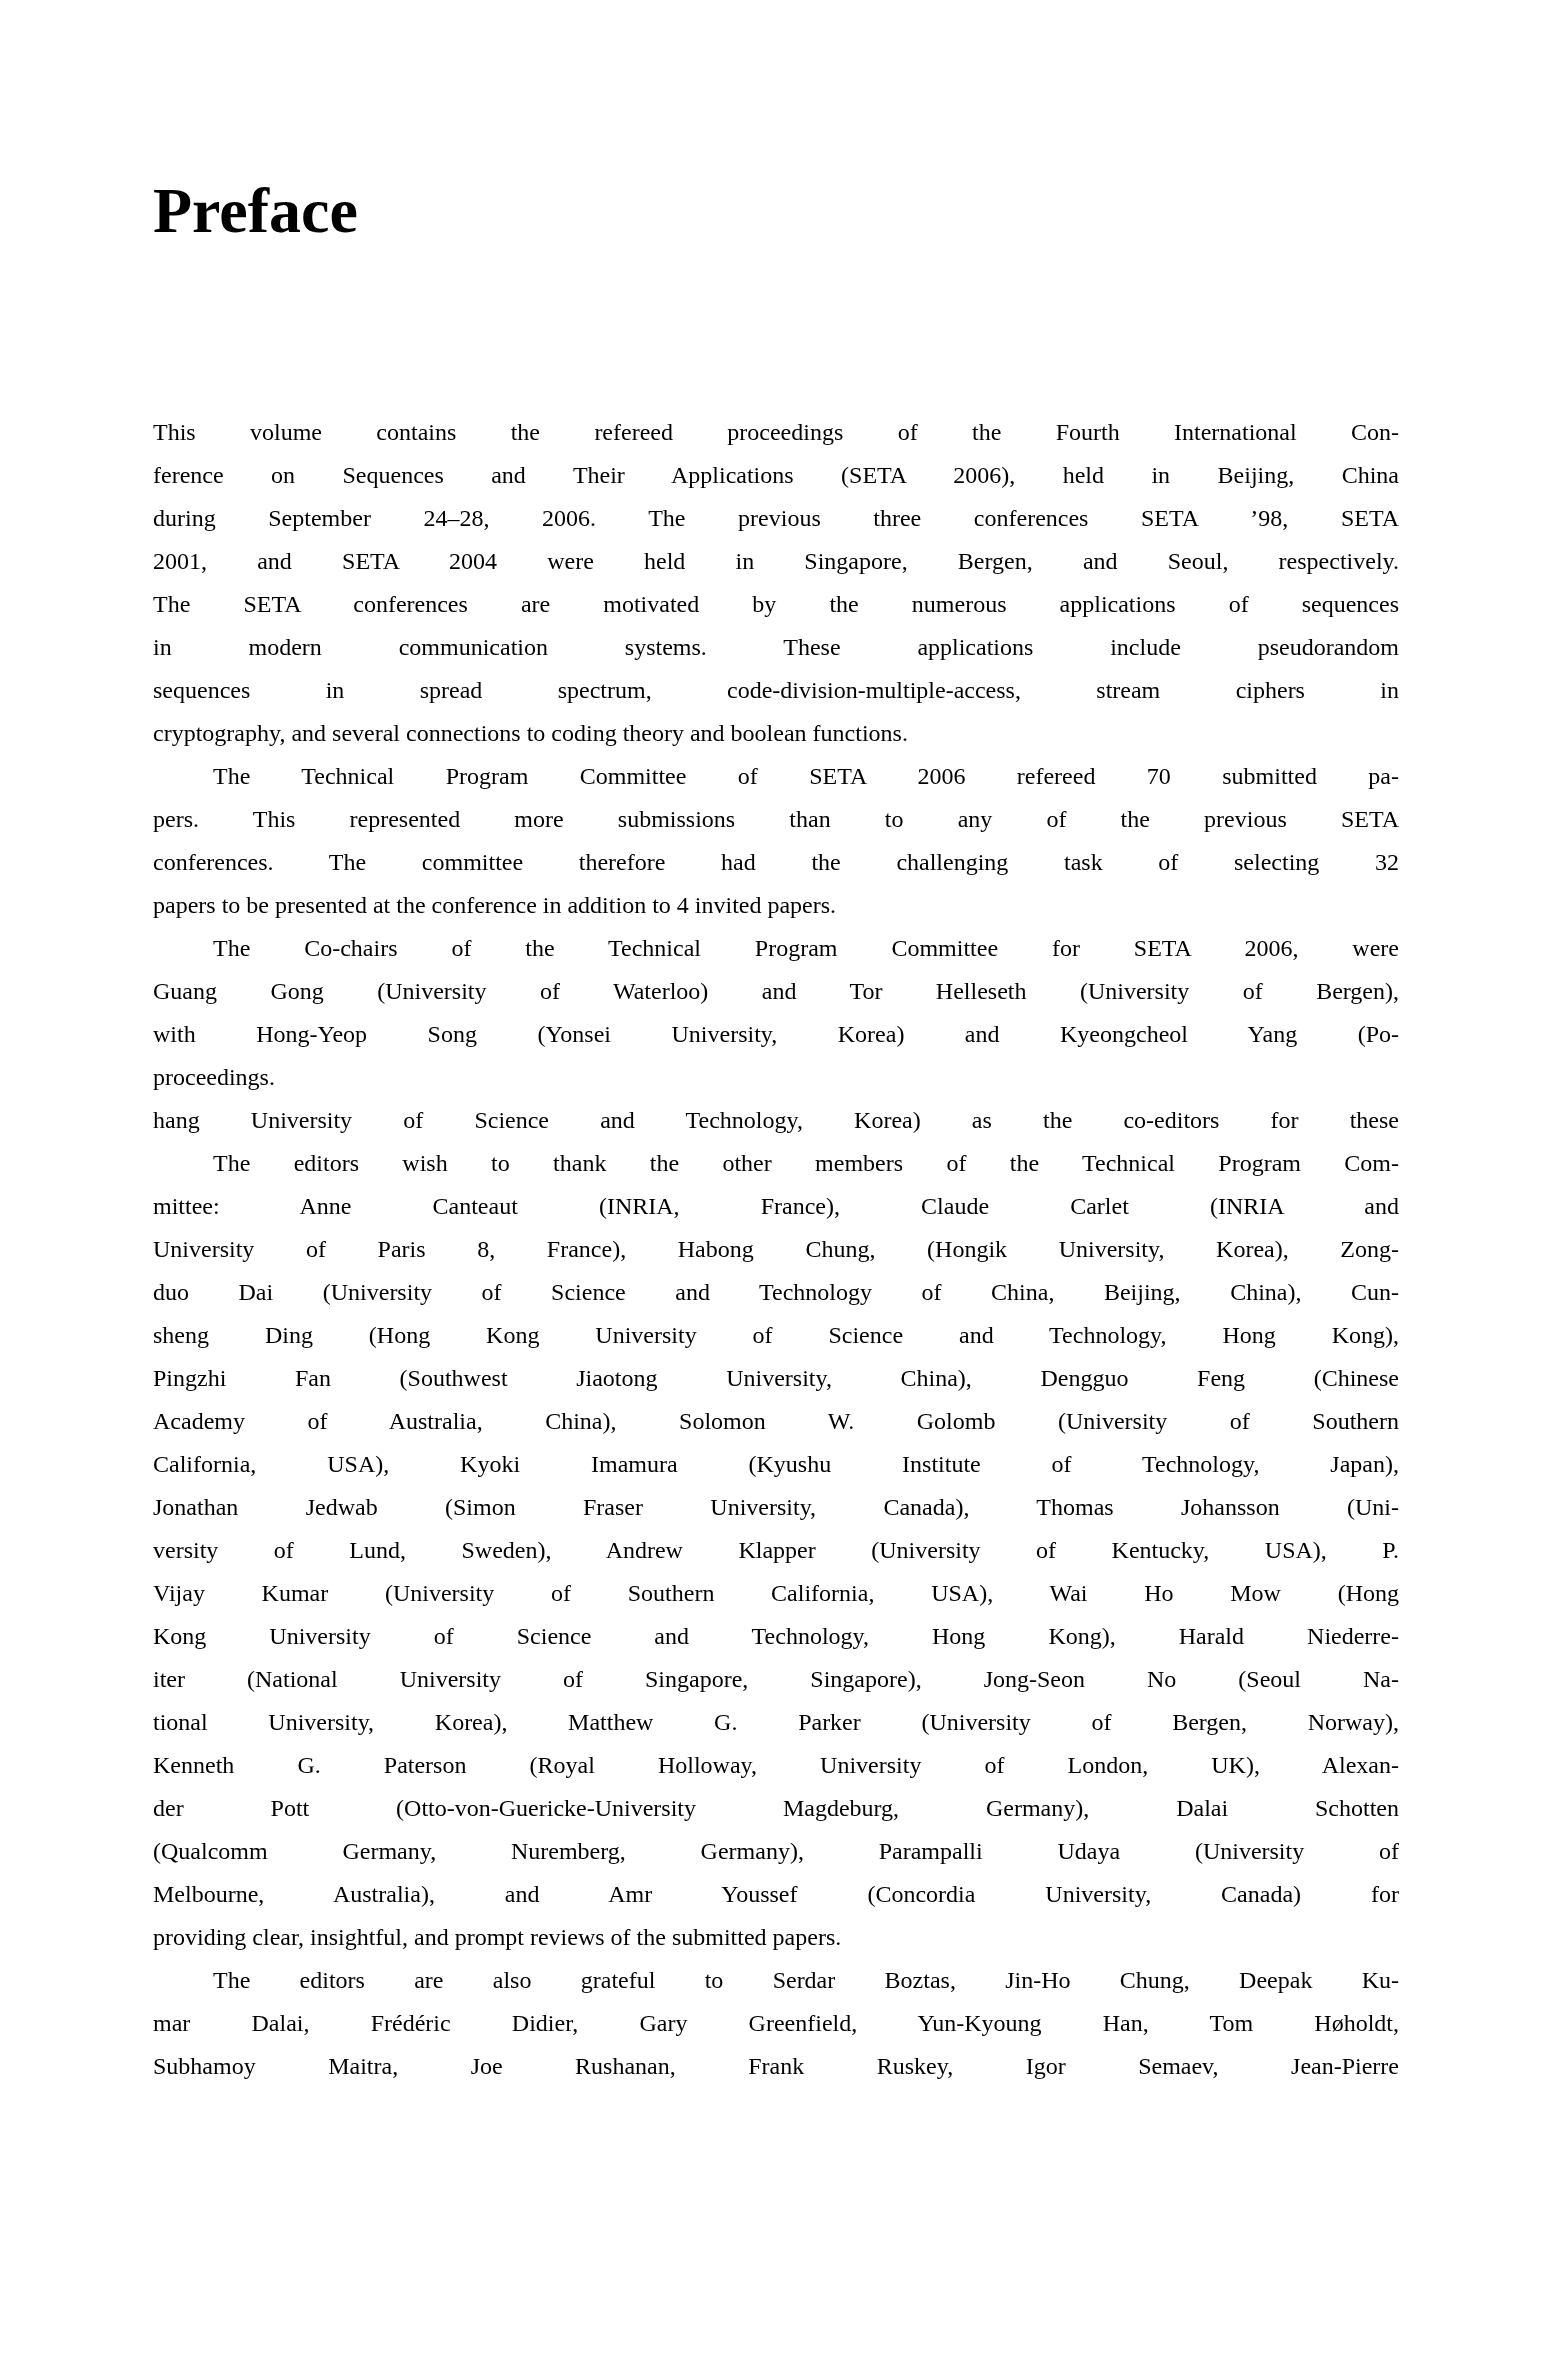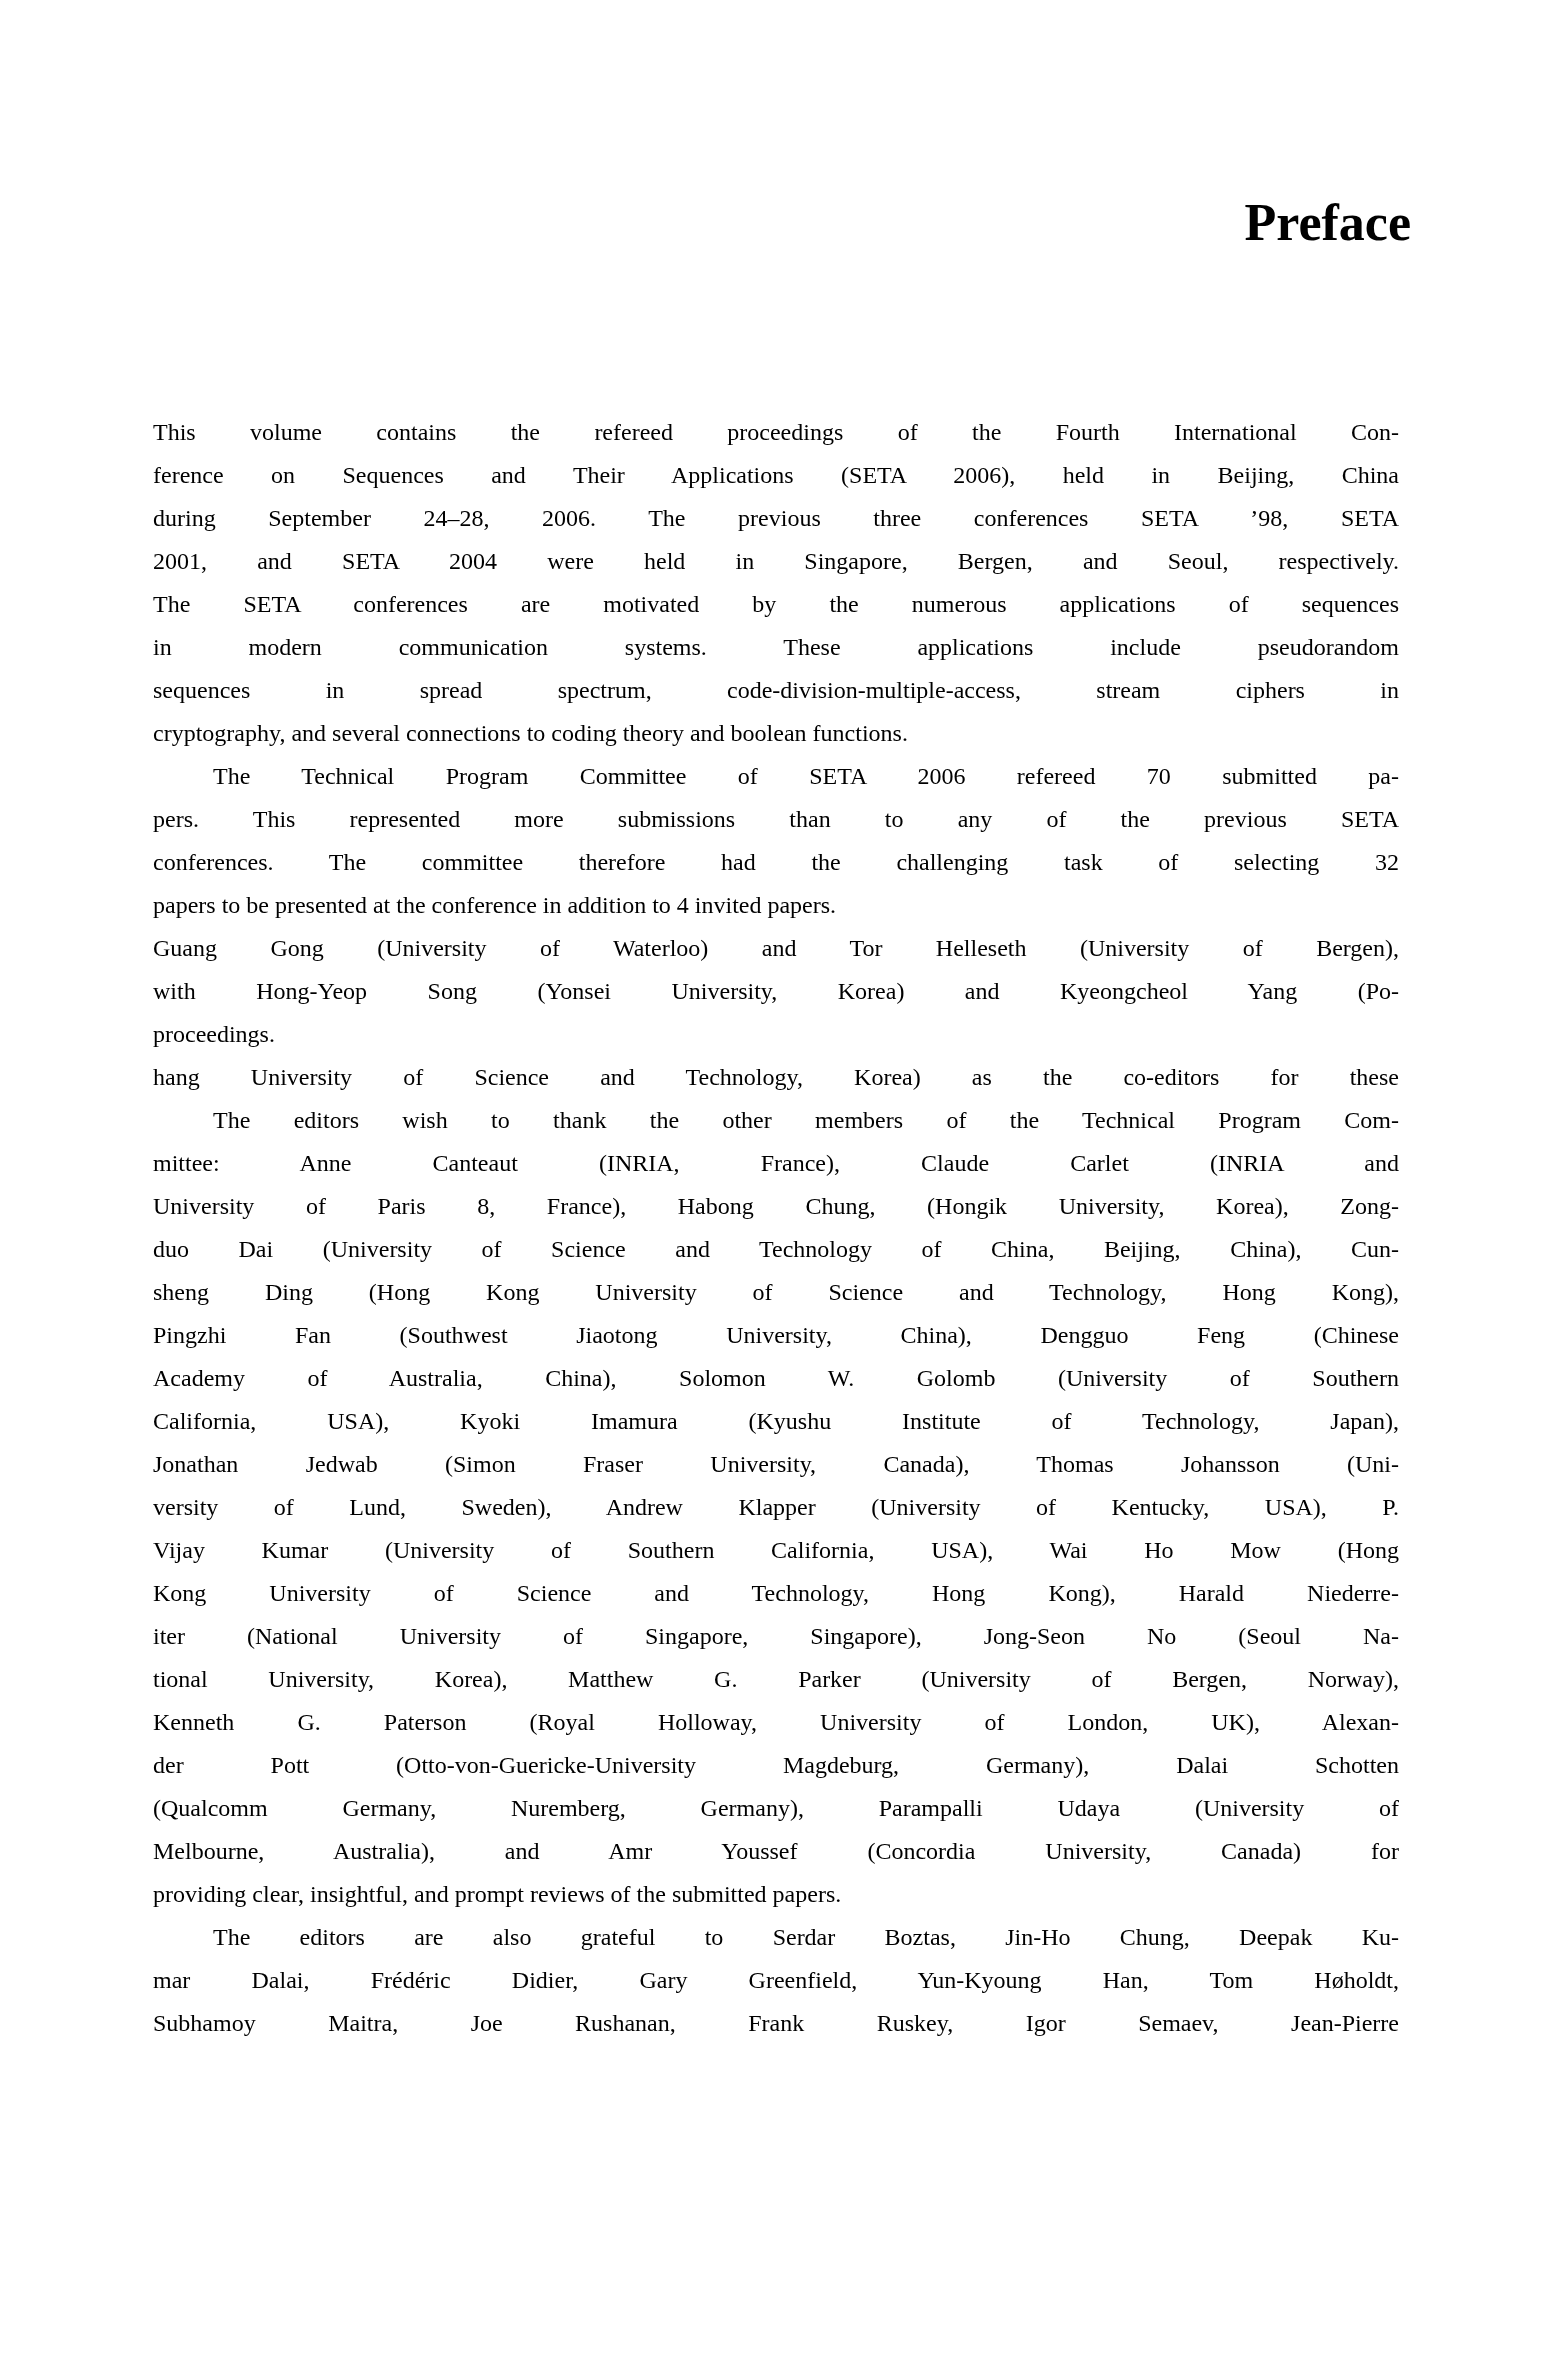--- a/index.html
+++ b/index.html
@@ -14,23 +14,23 @@
     background: #ffffff;
     color: #000000;
     font-family: "Liberation Serif", serif;
     overflow: hidden;
   }
   .title {
     position: absolute;
     left: 153px;
     top: 178px;
     width: 1246px;
-    margin: 12px;
-    text-align: right;
-    font-size: 52px;
+    margin: 0;
+    text-align: left;
+    font-size: 64px;
     line-height: 66px;
     font-weight: 700;
     letter-spacing: 0px;
   }
   .content {
     position: absolute;
     left: 153px;
     top: 411px;
     width: 1246px;
     font-size: 24px;
@@ -70,20 +70,21 @@
         <div class="line">sequences in spread spectrum, code-division-multiple-access, stream ciphers in</div>
         <div class="line flush">cryptography, and several connections to coding theory and boolean functions.</div>
       </div>
       <div class="paragraph">
         <div class="line indent">The Technical Program Committee of SETA 2006 refereed 70 submitted pa-</div>
         <div class="line">pers. This represented more submissions than to any of the previous SETA</div>
         <div class="line">conferences. The committee therefore had the challenging task of selecting 32</div>
         <div class="line flush">papers to be presented at the conference in addition to 4 invited papers.</div>
       </div>
       <div class="paragraph">
+        <div class="line indent">The Co-chairs of the Technical Program Committee for SETA 2006, were</div>
         <div class="line">Guang Gong (University of Waterloo) and Tor Helleseth (University of Bergen),</div>
         <div class="line">with Hong-Yeop Song (Yonsei University, Korea) and Kyeongcheol Yang (Po-</div>
         <div class="line flush">proceedings.</div>
         <div class="line">hang University of Science and Technology, Korea) as the co-editors for these</div>
       </div>
       <div class="paragraph">
         <div class="line indent">The editors wish to thank the other members of the Technical Program Com-</div>
         <div class="line">mittee: Anne Canteaut (INRIA, France), Claude Carlet (INRIA and</div>
         <div class="line">University of Paris 8, France), Habong Chung, (Hongik University, Korea), Zong-</div>
         <div class="line">duo Dai (University of Science and Technology of China, Beijing, China), Cun-</div>

